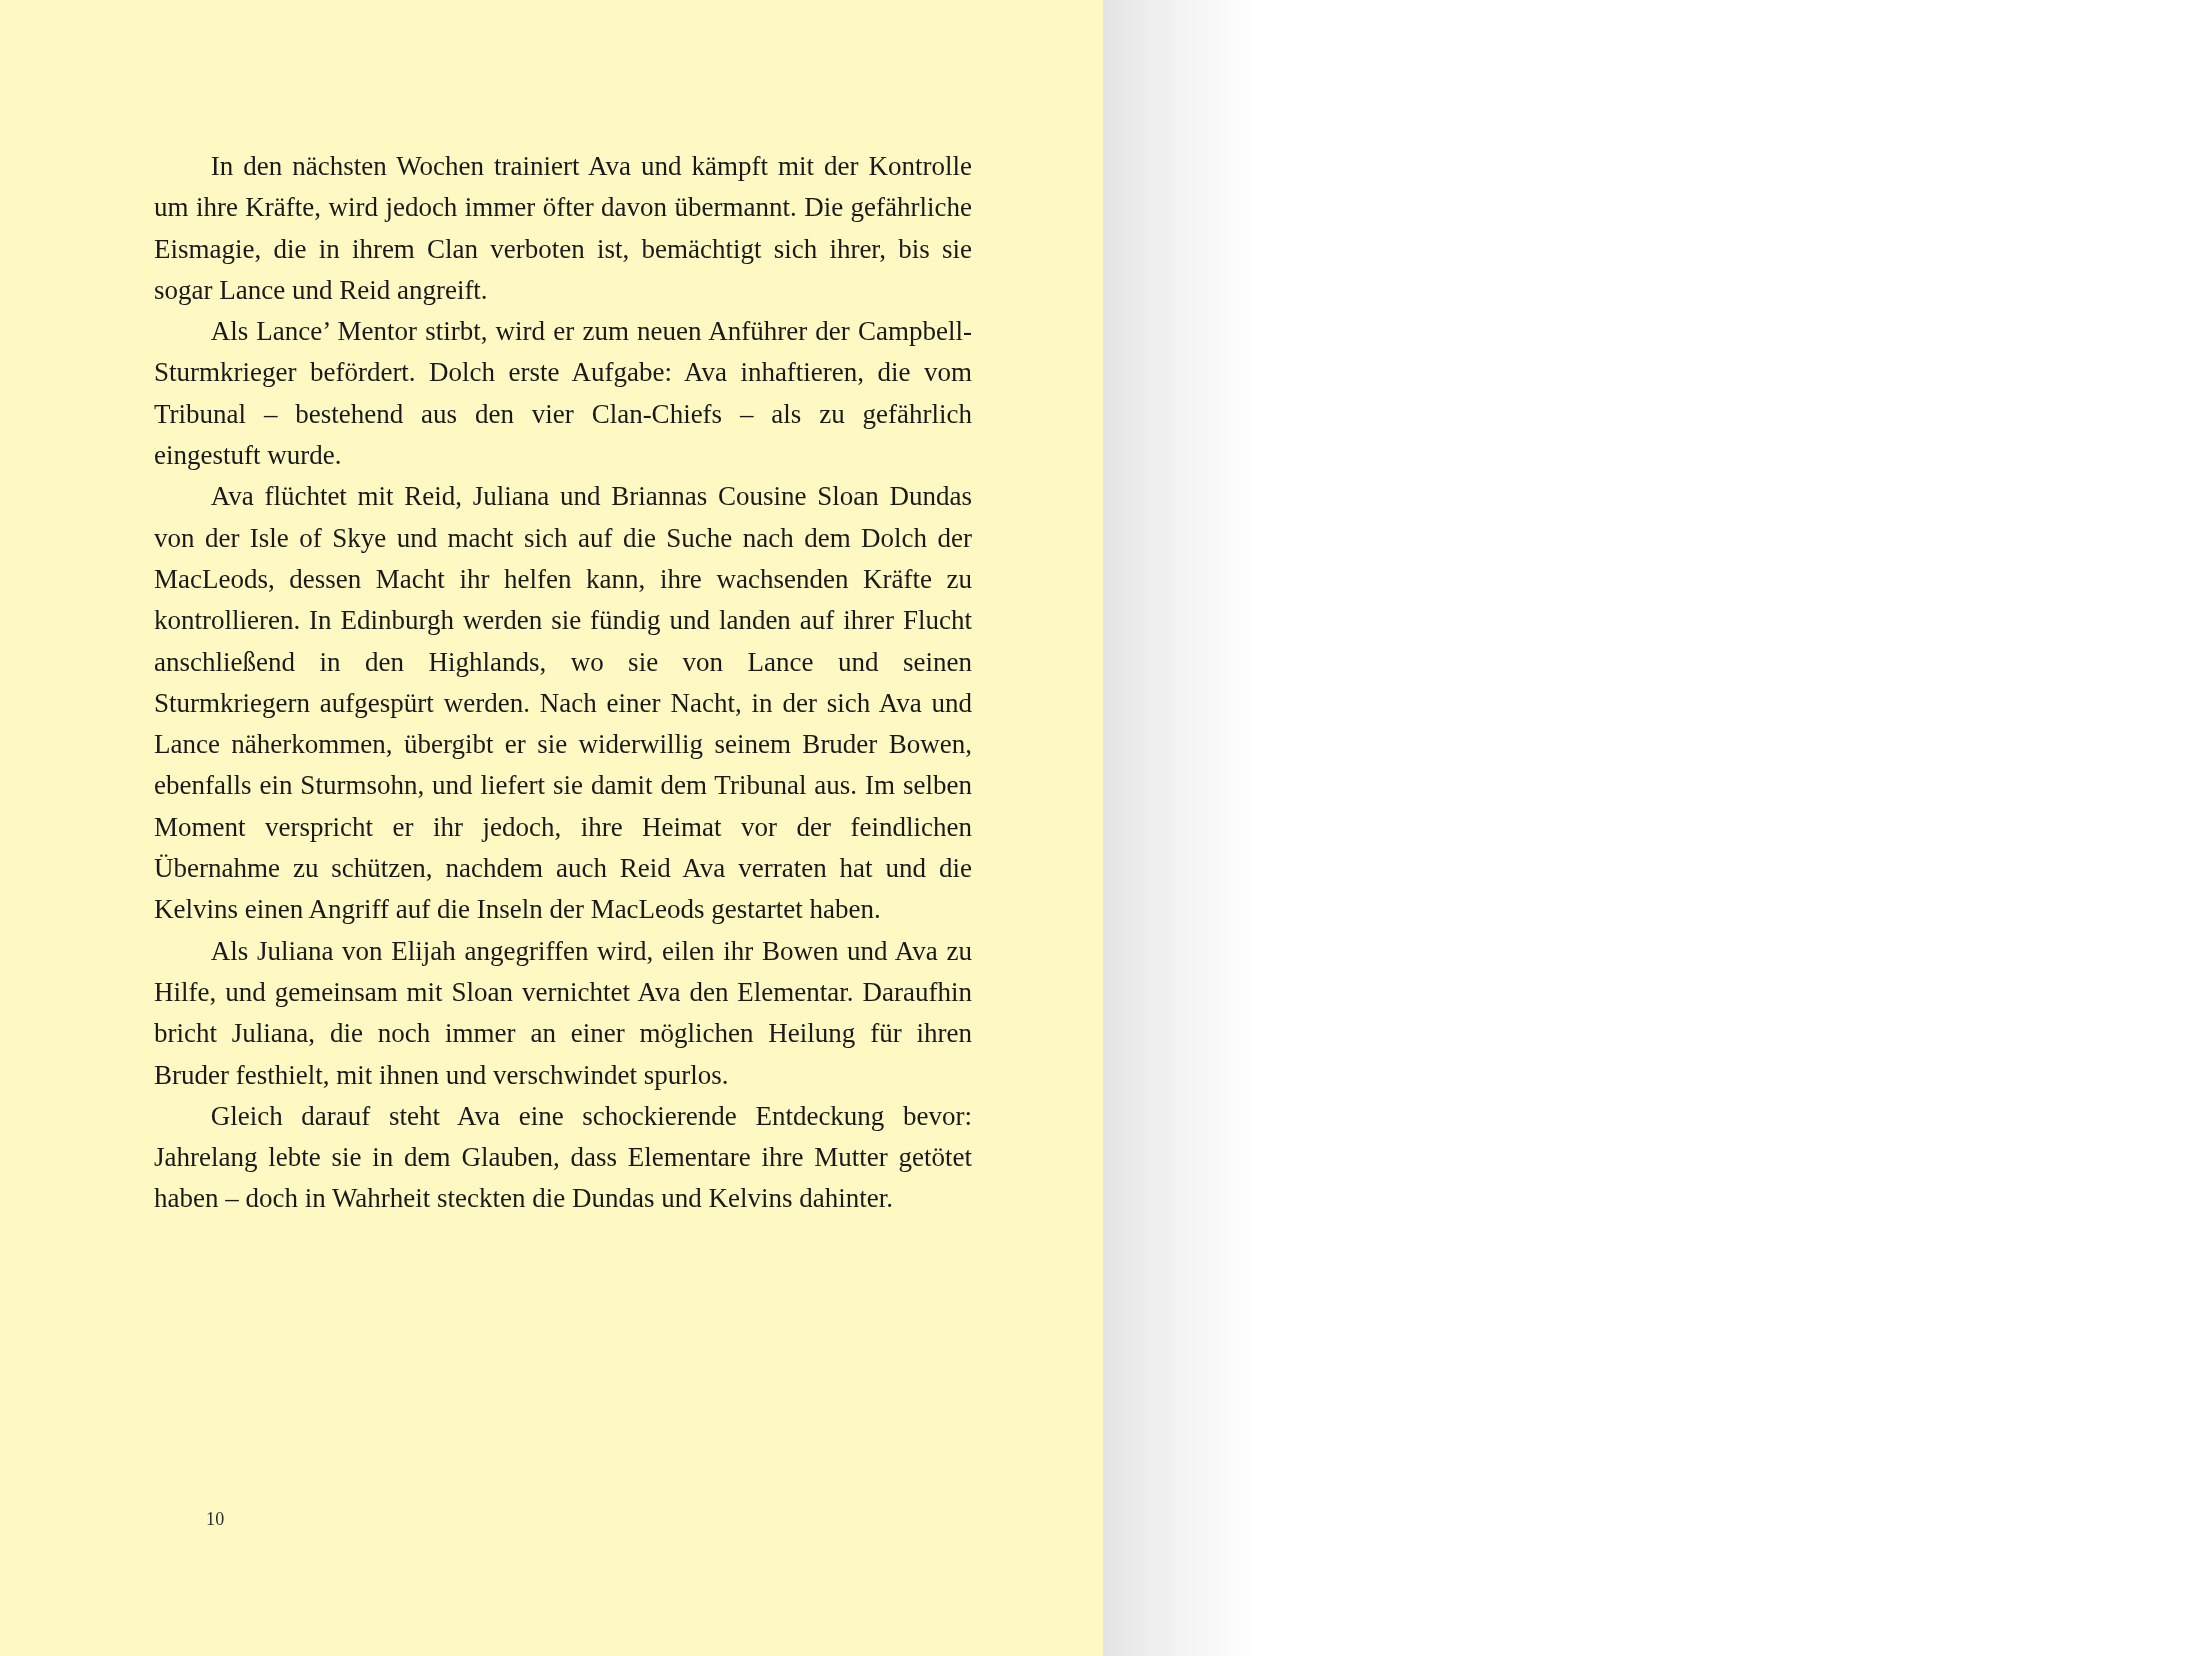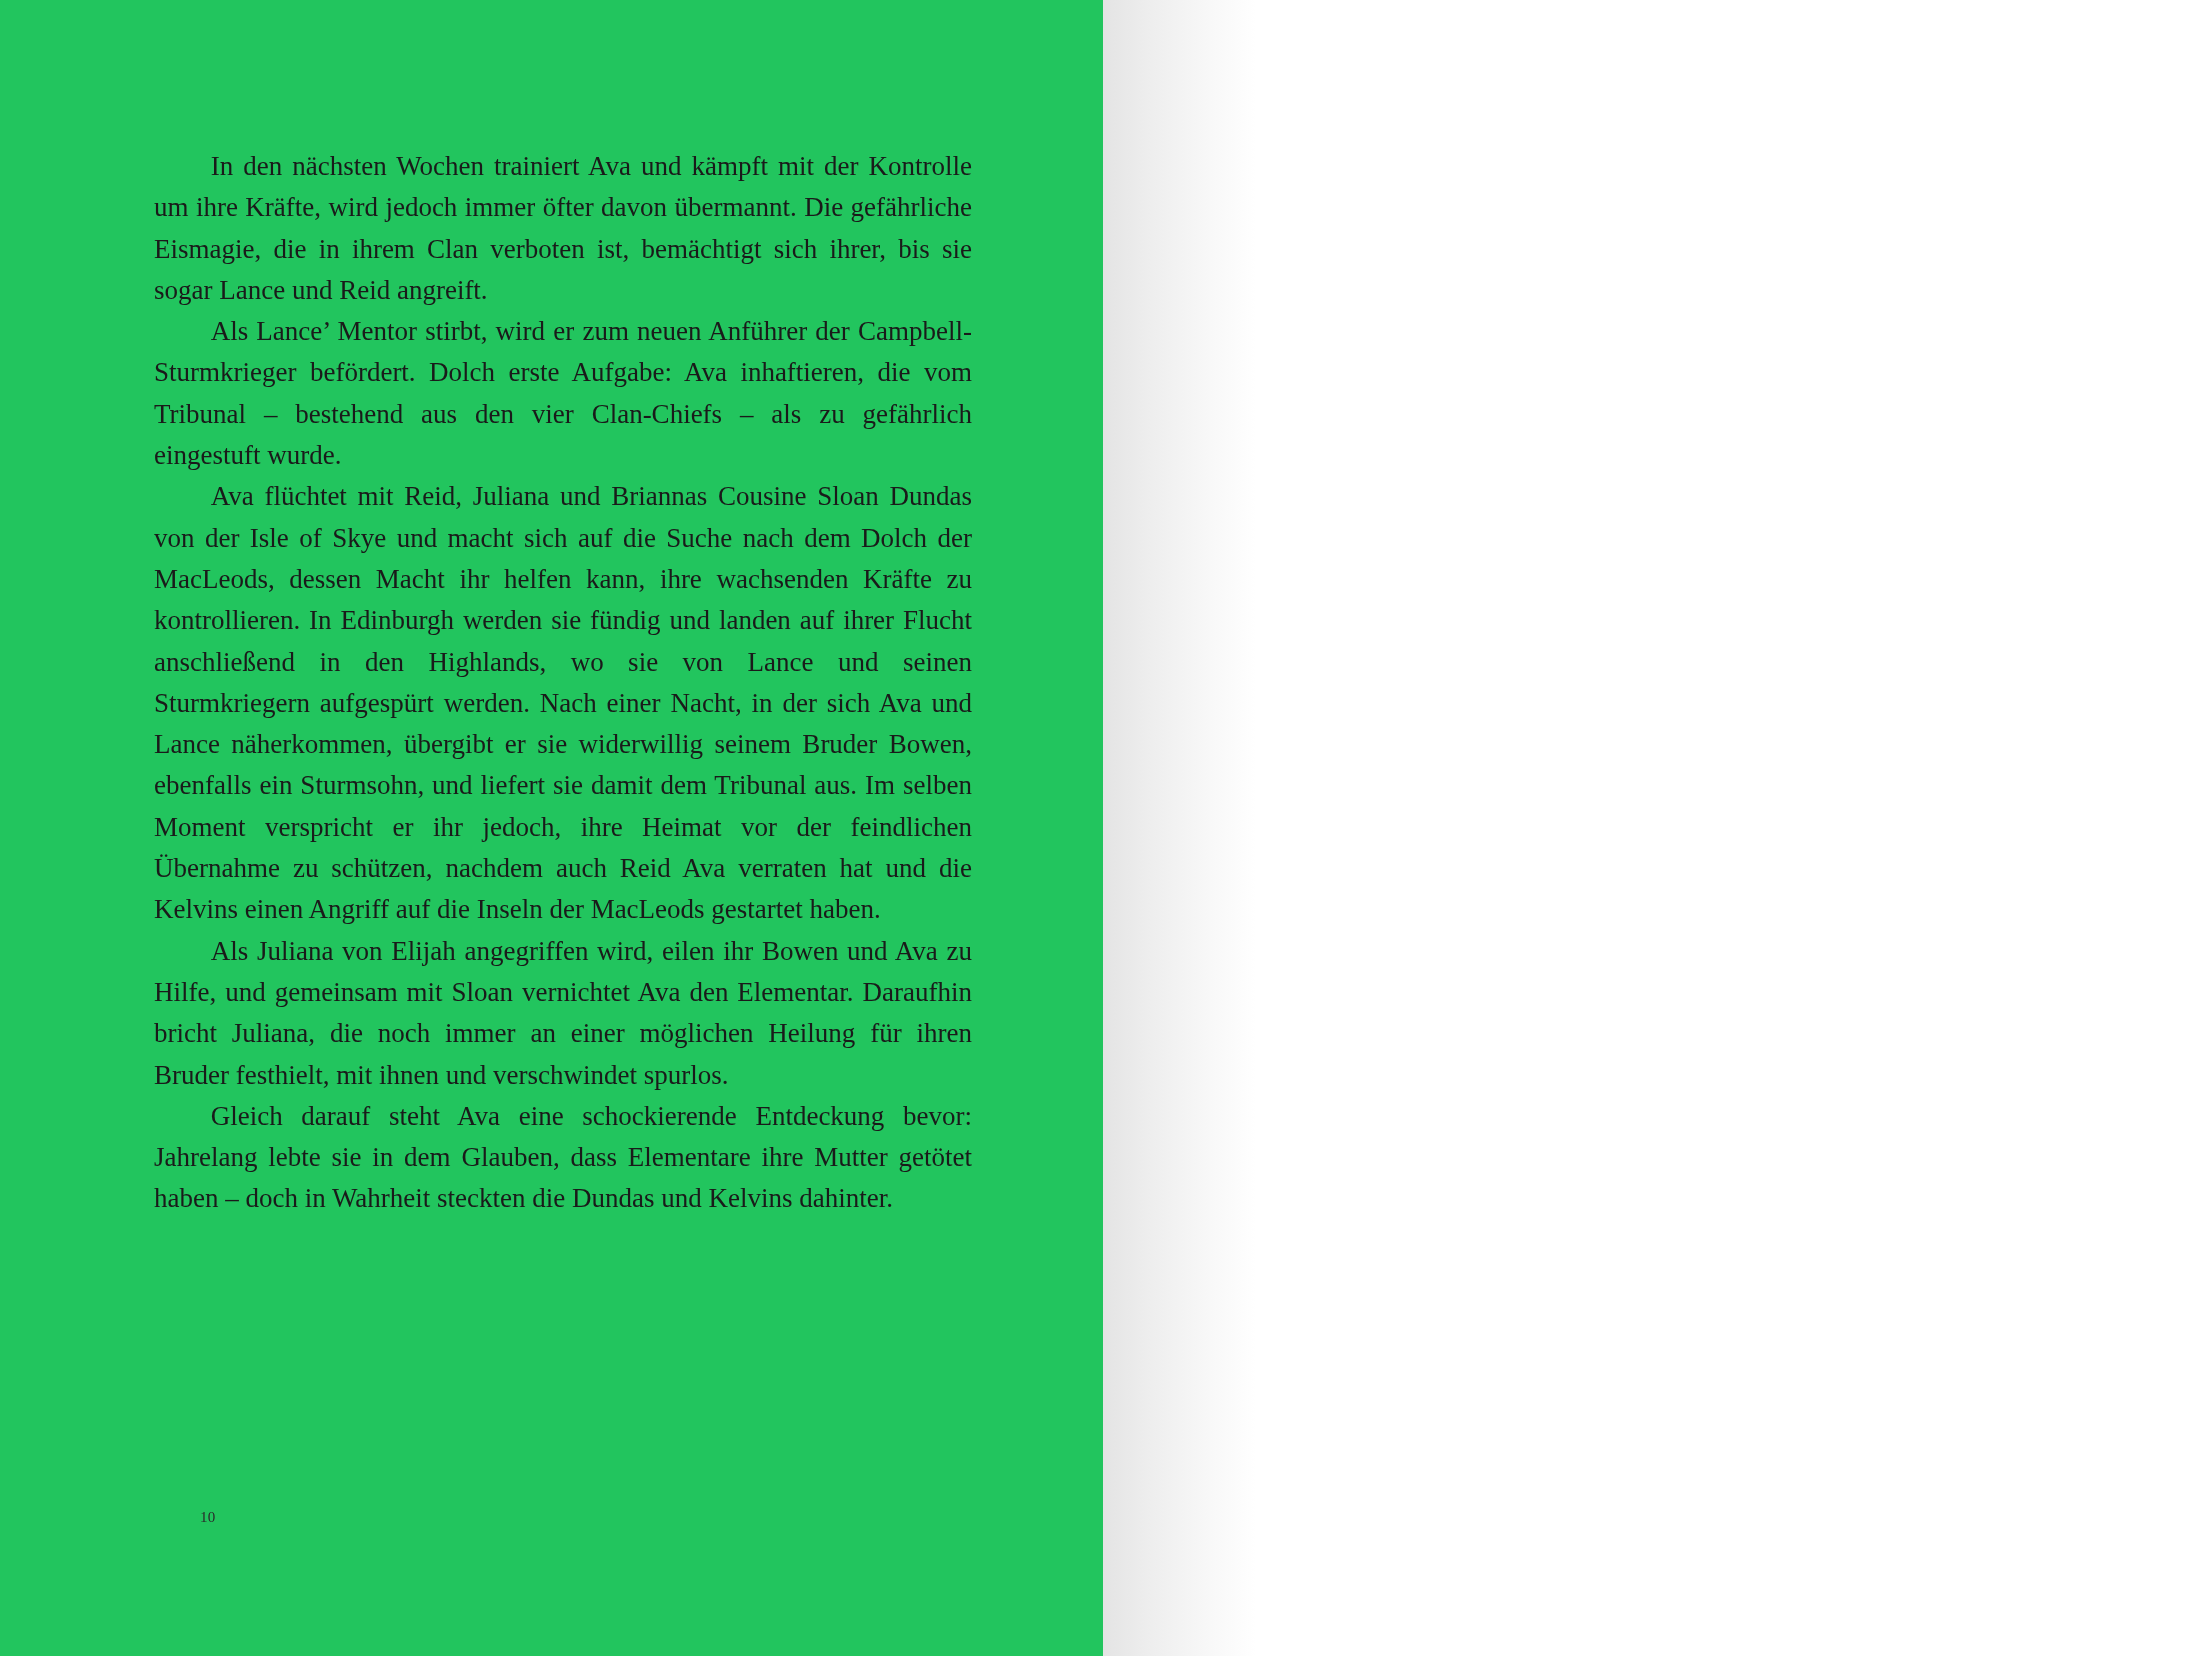--- a/index.html
+++ b/index.html
@@ -24,21 +24,21 @@
   }
 
   
   .page {
     position: relative;
     box-sizing: border-box;
     height: 1657px;
   }
   .page-left {
     width: 1103px;
-    background: #22c55e;
+    background: #fef9c3;
     padding: 0;
   }
   .page-right {
     width: 1103px;
     background: #ffffff;
   }
 
   
   .gutter-shade {
     position: absolute;
@@ -75,23 +75,23 @@
   .para {
     margin: 0;
     text-indent: 2.1em;
   }
   .para.first {
     text-indent: 2.1em;
   }
 
   .folio {
     position: absolute;
-    left: 200px;
+    left: 206px;
     top: 1509px;
-    font-size: 15px;
+    font-size: 18px;
     color: #2a2a2a;
     letter-spacing: 0.02em;
   }
 </style>
 </head>
 <body>
 
 <div class="spread">
 
   <div class="page page-left">

